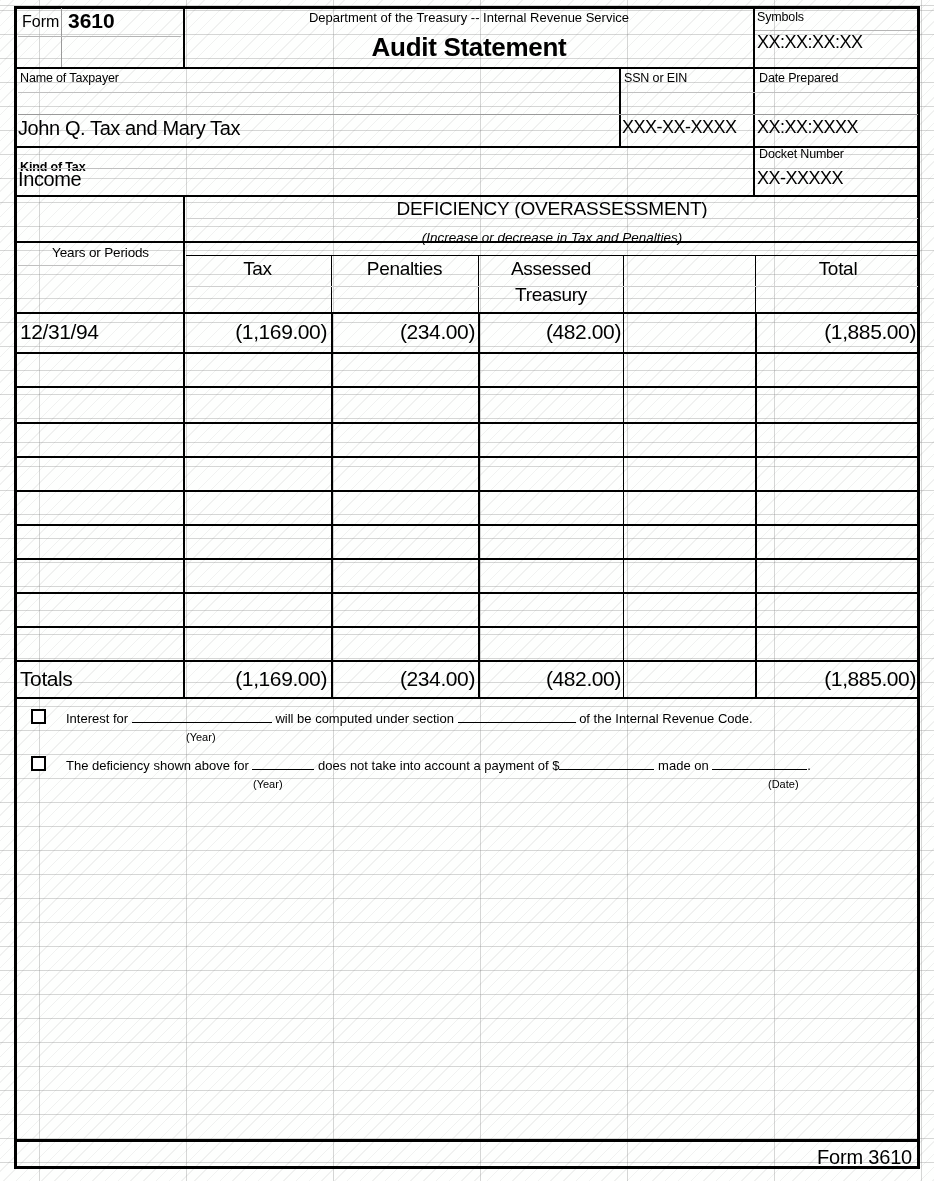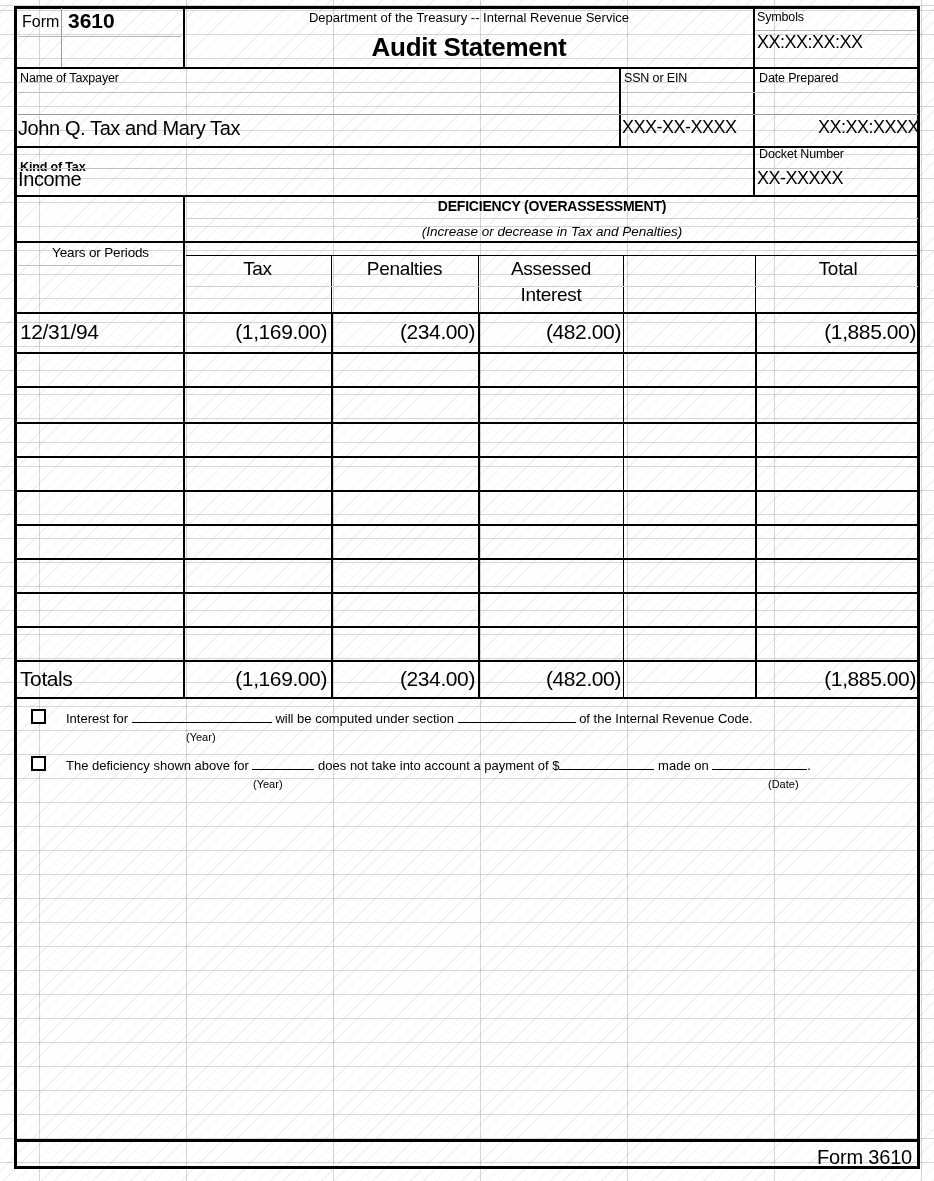--- a/index.html
+++ b/index.html
@@ -94,24 +94,23 @@
     line-height: 15px;
     white-space: nowrap;
   }
   .title-big {
     font-size: 26px;
     font-weight: bold;
     letter-spacing: -0.3px;
     white-space: nowrap;
   }
   .defic {
-    font-size: 14px;
+    font-size: 19px;
     letter-spacing: -0.2px;
     white-space: nowrap;
-    font-weight: bold;
   }
   .defic-sub {
     font-size: 13.5px;
     font-style: italic;
     white-space: nowrap;
   }
   .colhead {
     font-size: 19px;
     letter-spacing: -0.3px;
     white-space: nowrap;
@@ -202,21 +201,21 @@
   <div class="abs" style="left:624px; top:71px; width:130px; height:20px;">
     <div class="lbl">SSN or EIN</div>
   </div>
   <div class="abs" style="left:622px; top:117px; width:134px; height:28px;">
     <div class="val-sm">XXX-XX-XXXX</div>
   </div>
 
   <div class="abs" style="left:759px; top:71px; width:160px; height:20px;">
     <div class="lbl">Date Prepared</div>
   </div>
-  <div class="abs" style="left:757px; top:117px; width:162px; height:28px;text-align:right;">
+  <div class="abs" style="left:757px; top:117px; width:162px; height:28px;">
     <div class="val-sm">XX:XX:XXXX</div>
   </div>
 
   <div class="abs vline" style="left:619px; top:69px; height:78px;"></div>
   <div class="abs vline" style="left:753px; top:69px; height:78px;"></div>
   <div class="abs hline-thin" style="left:18px; top:92px; width:601px; background:#c0c0c0;"></div>
   <div class="abs hline-thin" style="left:18px; top:114px; width:900px; background:#9a9a9a;"></div>
   <div class="abs hline-thin" style="left:621px; top:92px; width:134px; background:#c0c0c0;"></div>
   <div class="abs hline-thin" style="left:755px; top:92px; width:162px; background:#c0c0c0;"></div>
 
@@ -256,21 +255,21 @@
   </div>
 
   <div class="abs" style="left:186px; top:258px; width:143px; height:28px;">
     <div class="colhead center">Tax</div>
   </div>
   <div class="abs" style="left:333px; top:258px; width:143px; height:28px;">
     <div class="colhead center">Penalties</div>
   </div>
   <div class="abs" style="left:480px; top:258px; width:142px; height:50px;">
     <div class="colhead center">Assessed</div>
-    <div class="colhead center" style="padding-top:4px;">Interest</div>
+    <div class="colhead center" style="padding-top:4px;">Treasury</div>
   </div>
   <div class="abs" style="left:626px; top:258px; width:128px; height:28px;"></div>
   <div class="abs" style="left:758px; top:258px; width:160px; height:28px;">
     <div class="colhead center">Total</div>
   </div>
 
   <div class="abs vline" style="left:183px; top:243px; height:70px;"></div>
   <div class="abs vline-thin" style="left:331px; top:255px; height:58px;"></div>
   <div class="abs vline-thin" style="left:478px; top:255px; height:58px;"></div>
   <div class="abs vline-thin" style="left:623px; top:255px; height:58px;"></div>

